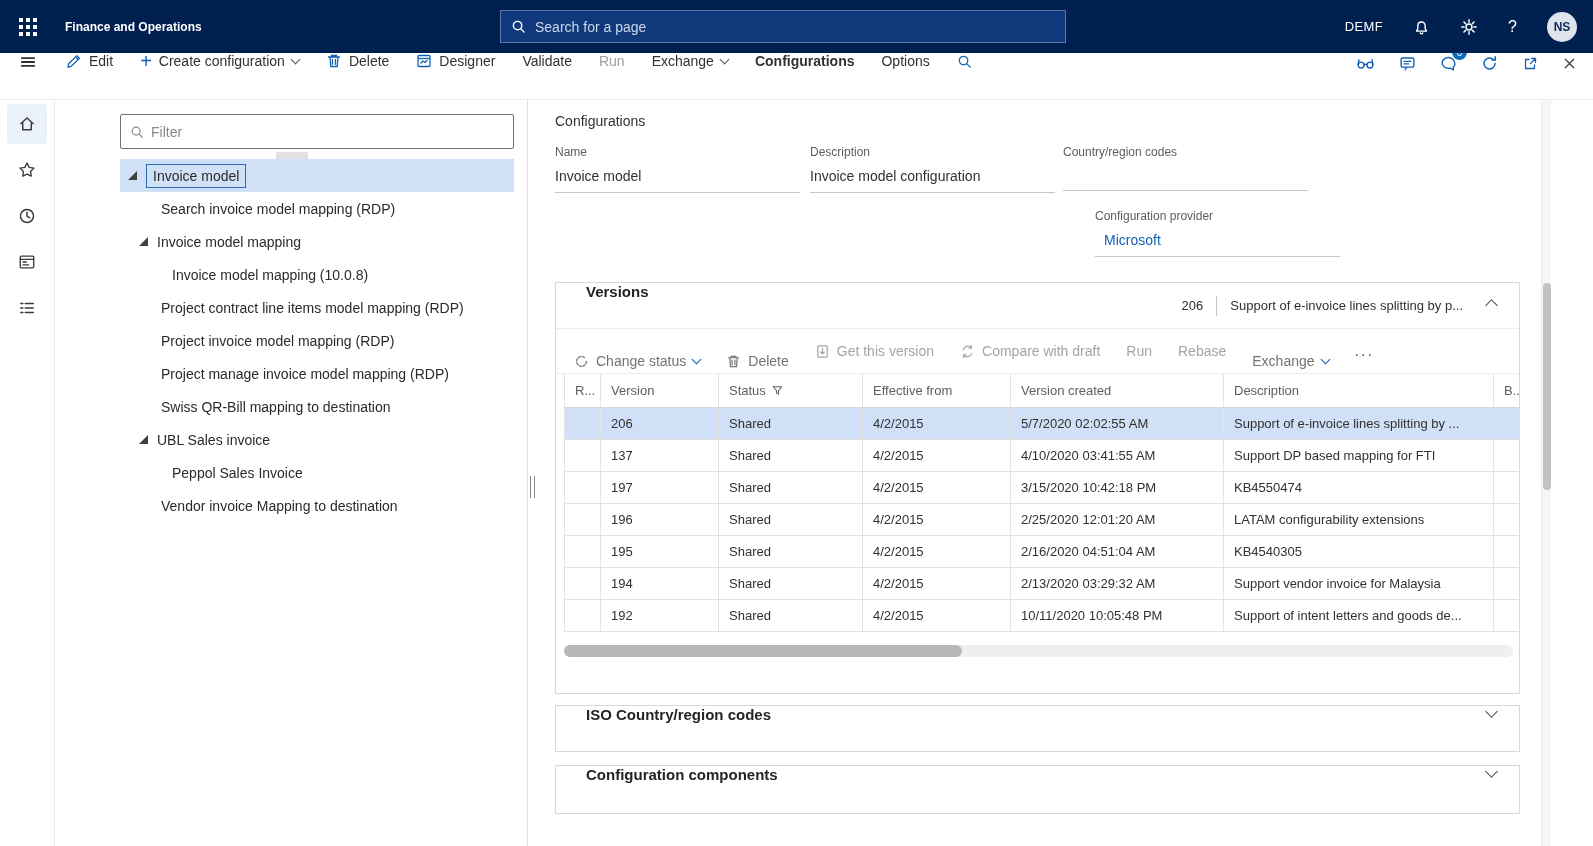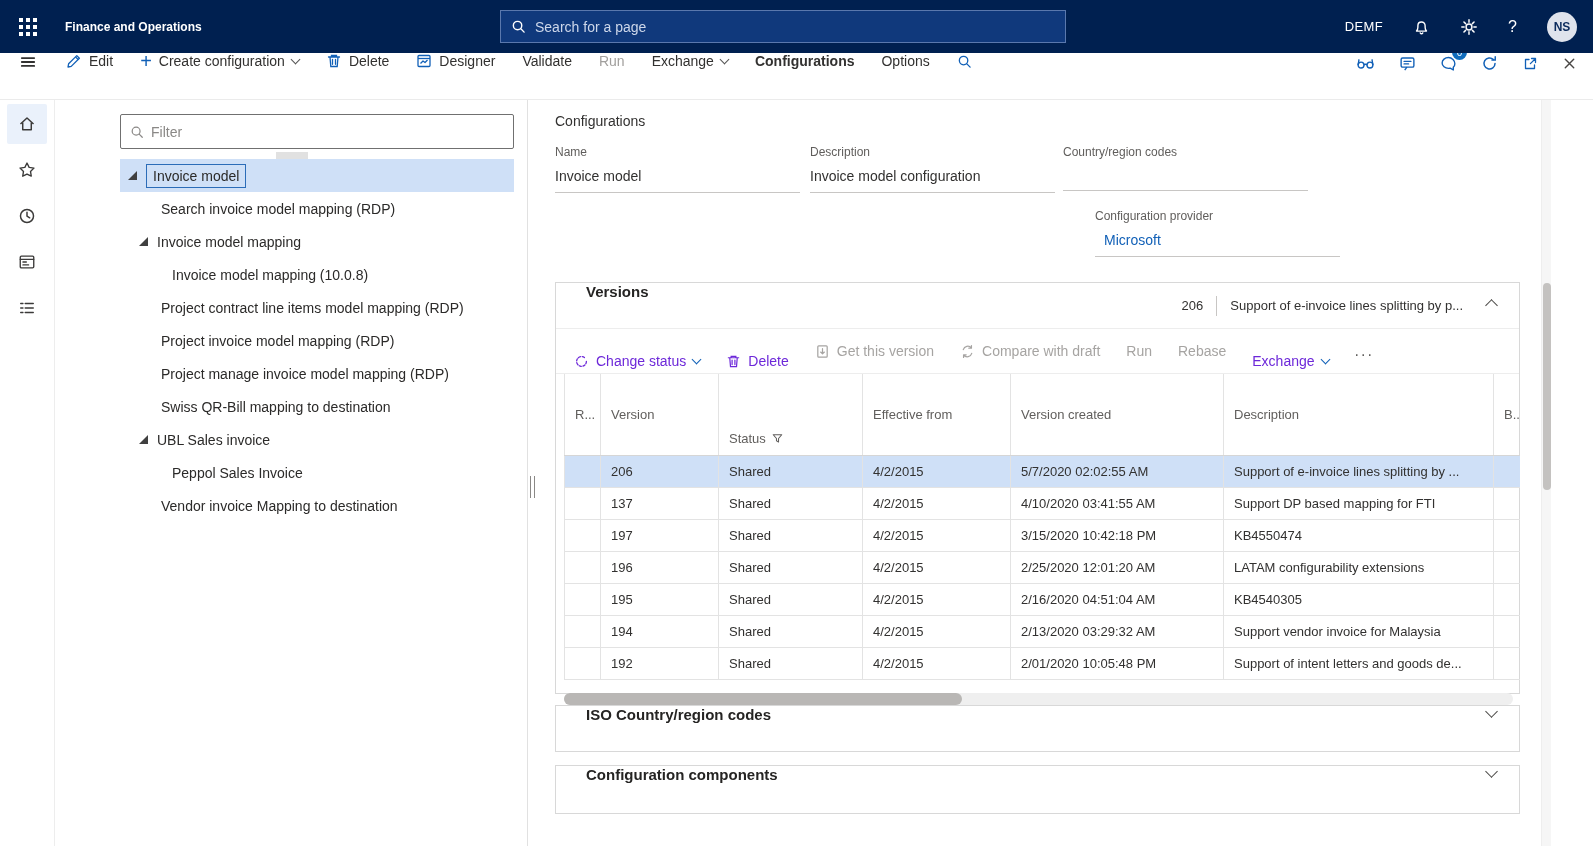--- a/index.html
+++ b/index.html
@@ -88,34 +88,34 @@
   .vh-right { margin-left:auto; display:flex; align-items:center; gap:13px; font-size:13px; color:#323130; }
   .vh-div { width:1px; height:20px; background:#c8c6c4; }
   .vh-desc { max-width:270px; white-space:nowrap; overflow:hidden; }
   .collapse-btn { margin-left:6px; padding:5px; display:flex; }
   .chev-big { width:9px; height:9px; border-right:1.7px solid #484644; border-bottom:1.7px solid #484644; display:inline-block; }
   .up { transform:rotate(-135deg); } .down { transform:rotate(45deg); margin-top:-4px; }
 
   .v-toolbar { height:46px; display:flex; align-items:center; gap:26px; padding-left:18px;
     border-top:1px solid #ededed; border-bottom:1px solid #ededed; }
   .vt-item { display:flex; align-items:center; gap:7px; font-size:14px; white-space:nowrap; }
-  .vt-item.blue { color:#6d28d9;margin-top:20px; }
+  .vt-item.blue { color:#737373;margin-top:20px; }
   .vt-item.blue .chev { border-color:#1160b7; }
   .vt-item.disabled { color:#a6a4a2; cursor:default; }
   .vt-more { color:#605e5c; font-size:16px; letter-spacing:2px; }
 
   .table-wrap { margin-left:8px; width:956px; overflow:hidden; }
   table { border-collapse:collapse; table-layout:fixed; font-size:13px; width:957px; }
   th { font-weight:400; color:#605e5c; text-align:left; padding:9px 10px; white-space:nowrap; overflow:hidden;
     border-bottom:1px solid #d6d6d6; border-right:1px solid #e3e3e3; }
   th:first-child, td:first-child { border-left:1px solid #e3e3e3; }
   td { color:#323130; padding:8px 10px; white-space:nowrap; overflow:hidden; text-overflow:ellipsis;
     border-bottom:1px solid #e3e3e3; border-right:1px solid #e3e3e3; }
   tr.selected td { background:#cfe0f7; }
-  .th-flex { display:flex; align-items:center; gap:6px;margin-top:48px; }
+  .th-flex { display:flex; align-items:center; gap:6px; }
 
   .h-scroll { margin:13px 8px 0; height:12px; width:949px; background:#efefef; border-radius:6px; position:relative; }
   .h-thumb { position:absolute; left:0; top:0; height:12px; width:398px; background:#b9b7b5; border-radius:6px; }
 
   .v-scroll { position:absolute; right:42px; top:100px; bottom:0; width:10px; background:#f6f6f6; border-left:1px solid #eeeeee; }
   .v-thumb { position:absolute; left:1px; top:183px; width:8px; height:207px; background:#c4c2c0; border-radius:4px; }
 </style>
 </head>
 <body>
 
@@ -535,21 +535,21 @@
             <td>4/2/2015</td>
             <td>2/13/2020 03:29:32 AM</td>
             <td>Support vendor invoice for Malaysia</td>
             <td></td>
           </tr>
           <tr>
             <td></td>
             <td>192</td>
             <td>Shared</td>
             <td>4/2/2015</td>
-            <td>2/01/2020 10:05:48 PM</td>
+            <td>10/11/2020 10:05:48 PM</td>
             <td>Support of intent letters and goods de...</td>
             <td></td>
           </tr>
         </tbody>
       </table>
     </div>
 
     <div class="h-scroll">
       <div class="h-thumb"></div>
     </div>

